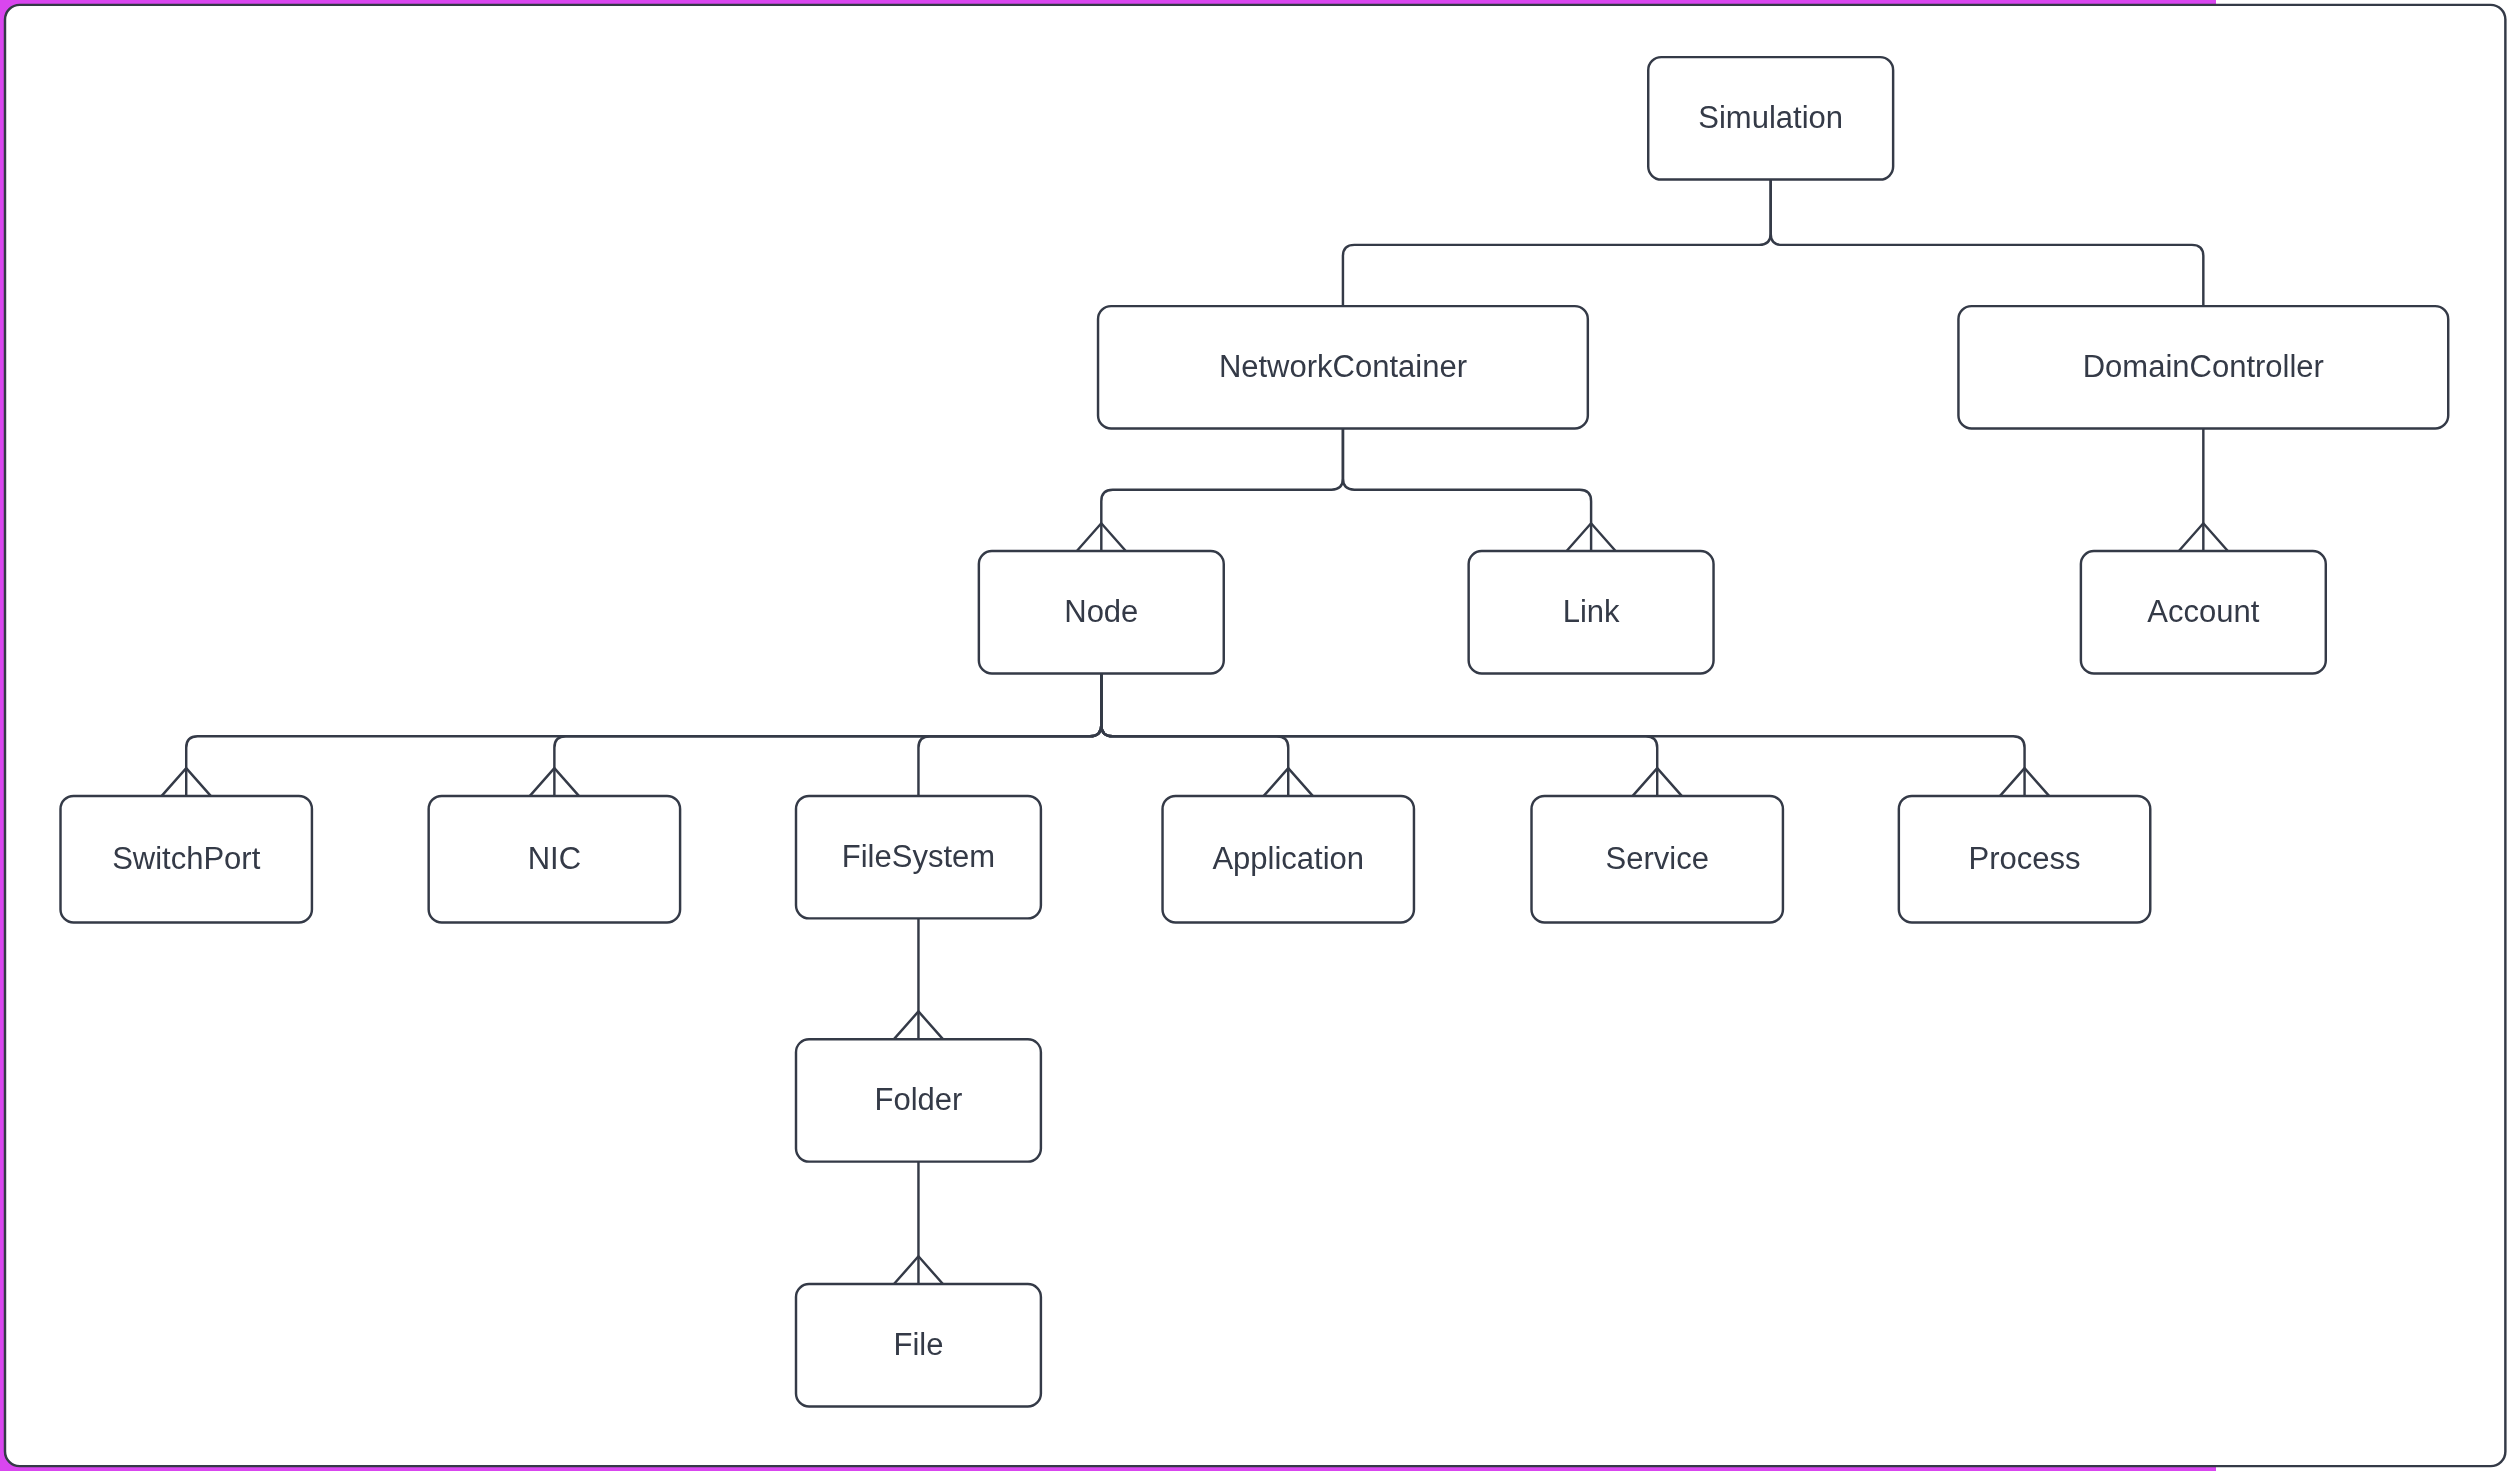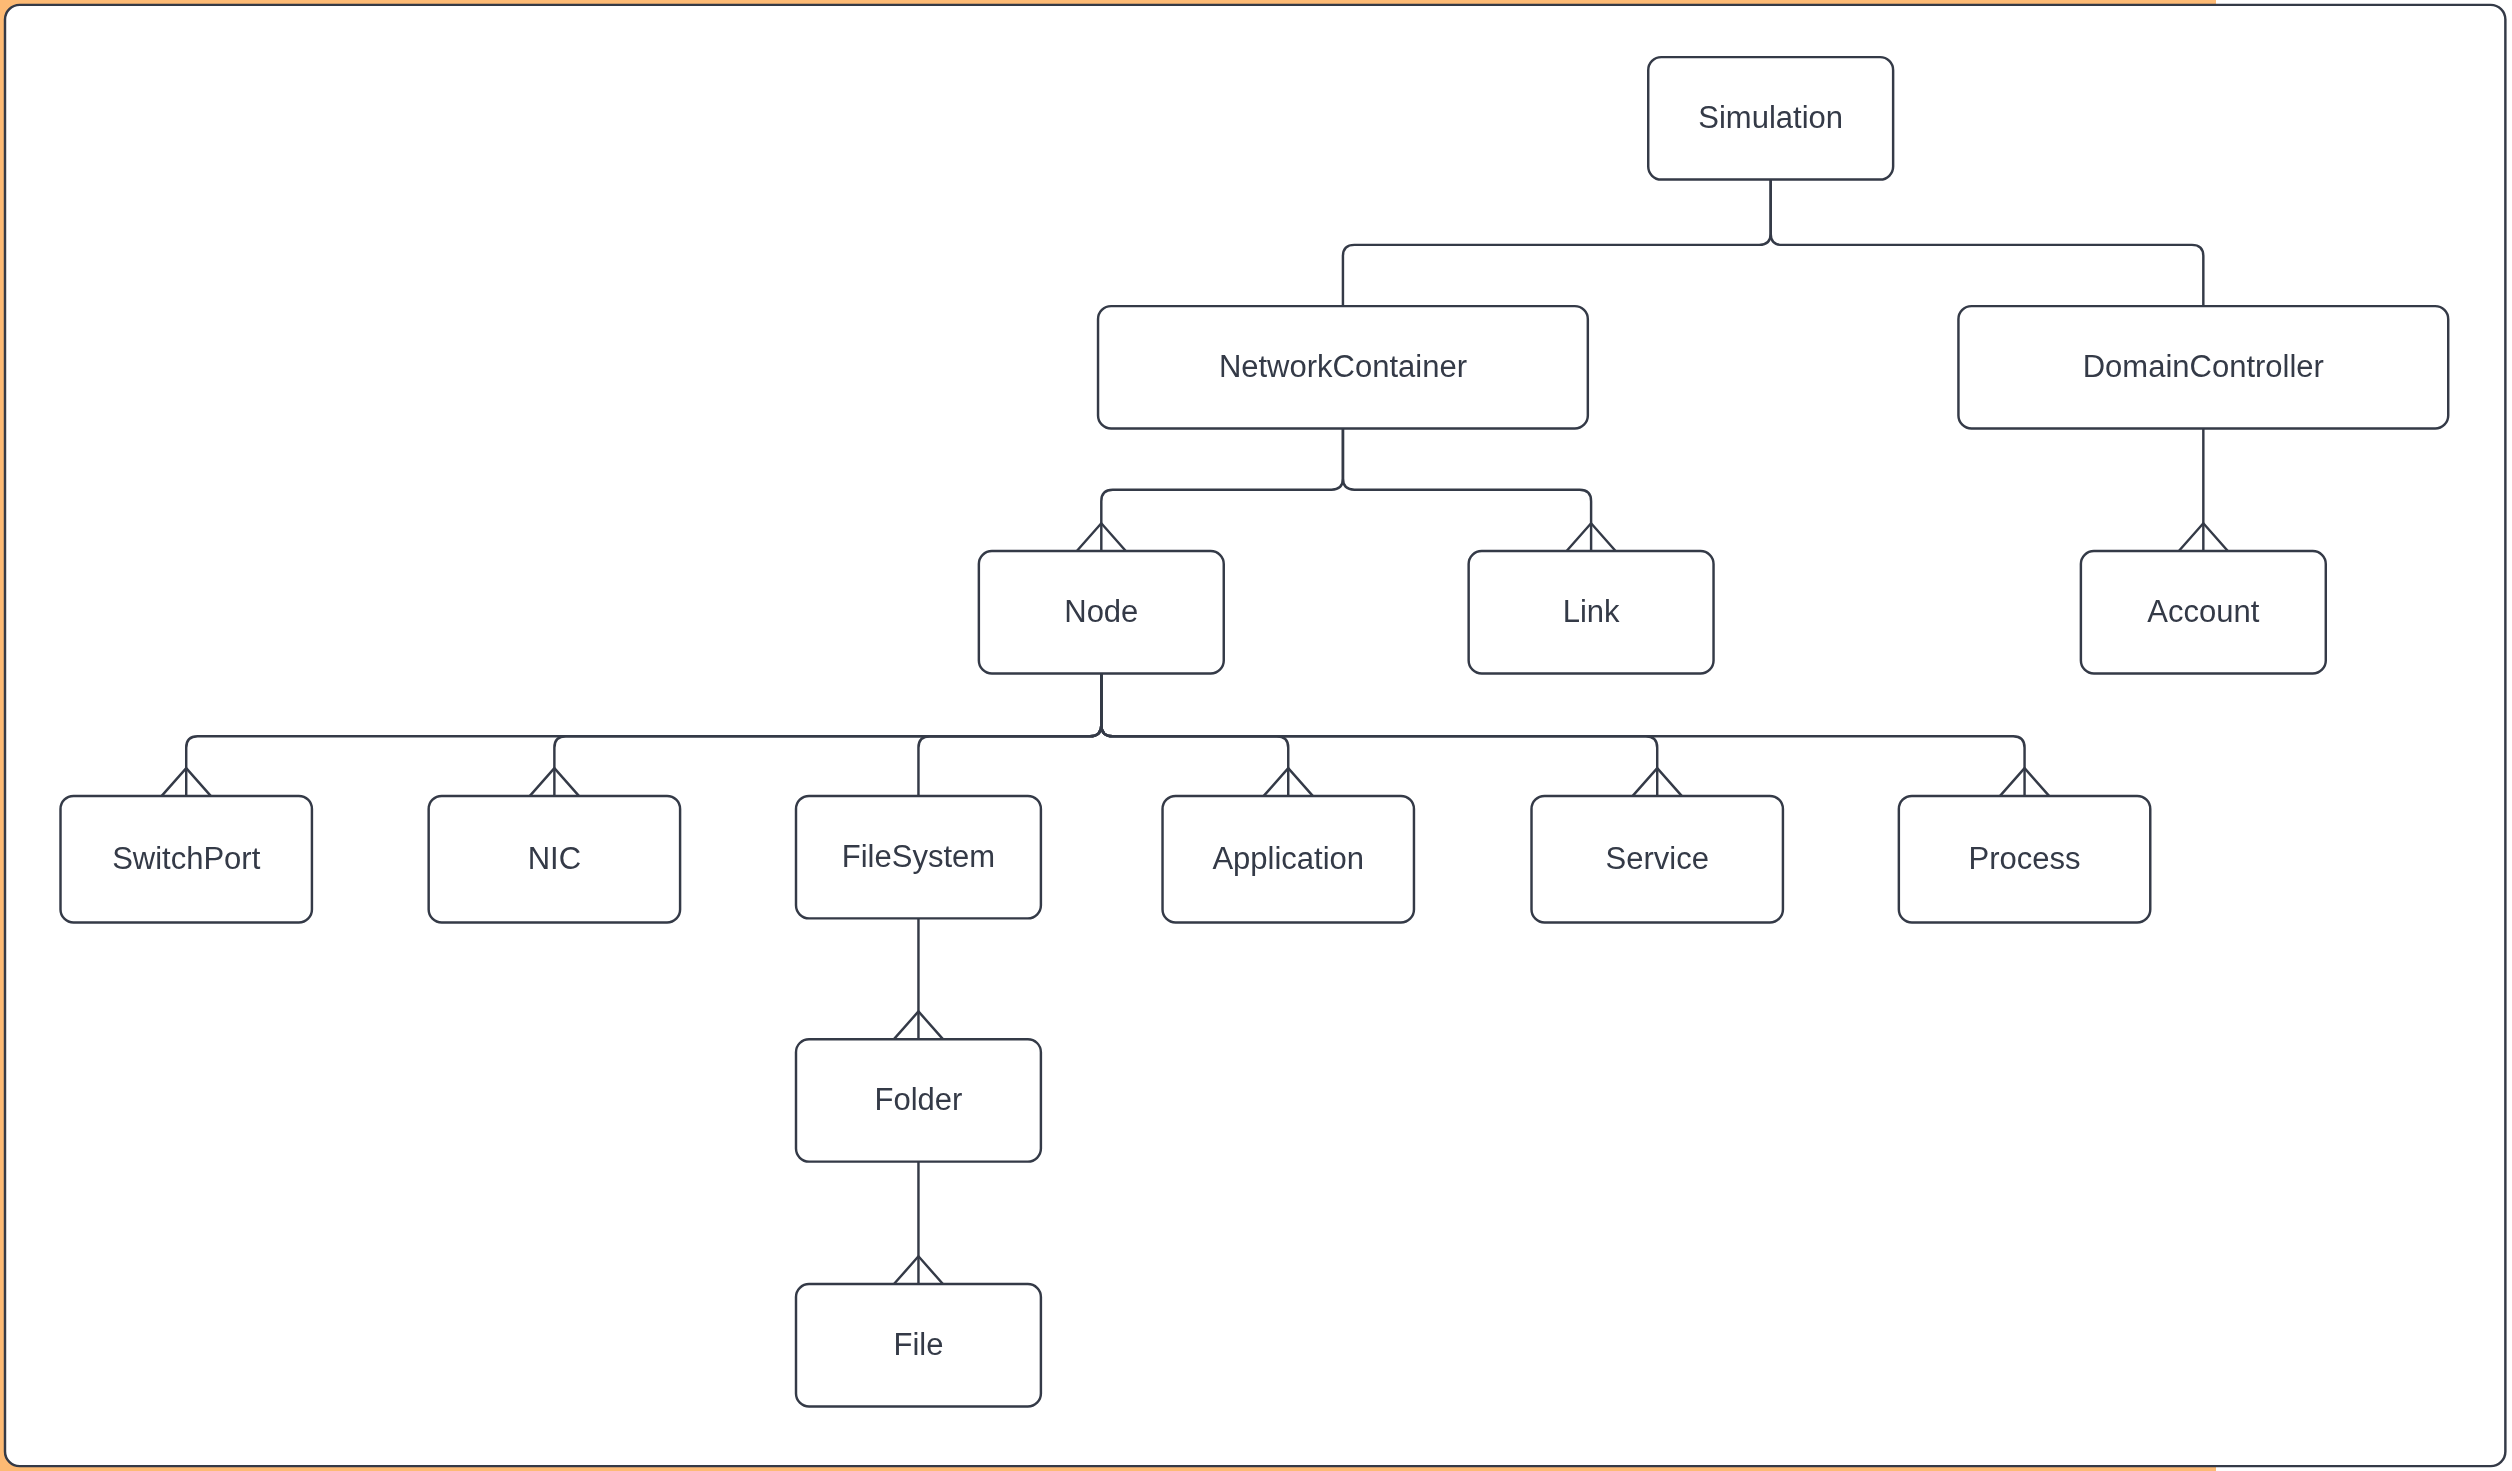--- a/index.html
+++ b/index.html
@@ -10,21 +10,21 @@
   body {
     width: 2512px;
     height: 1471px;
     font-family: "Liberation Sans", sans-serif;
     overflow: hidden;
   }
   #diagram-root {
     position: relative;
     width: 2216px;
     height: 1471px;
-    background: #fdba74;
+    background: #d946ef;
   }
   svg#uml-canvas {
     position: absolute;
     left: 0;
     top: 0;
     width: 2512px;
     height: 1471px;
     display: block;
   }
   .frame-rect {

